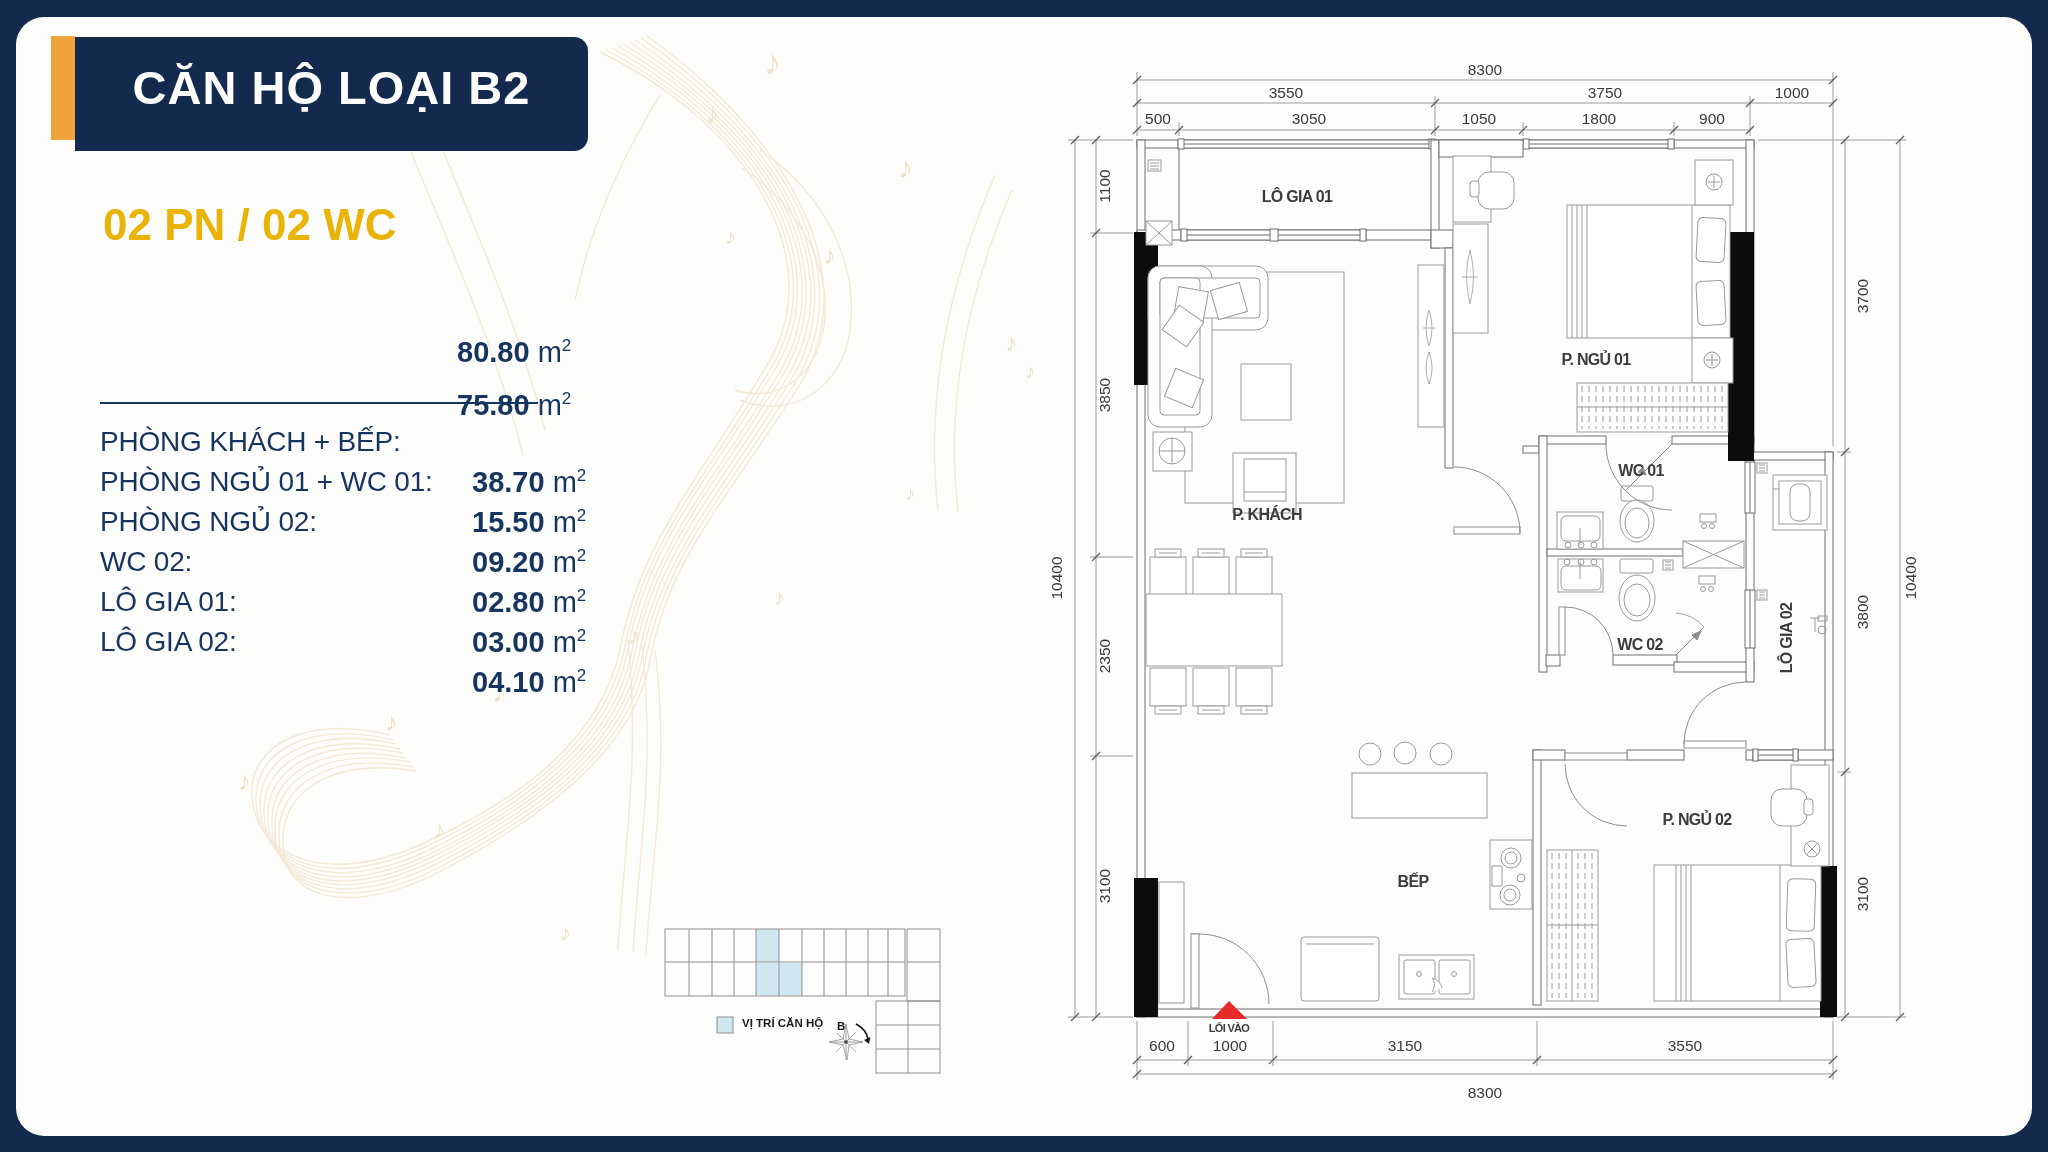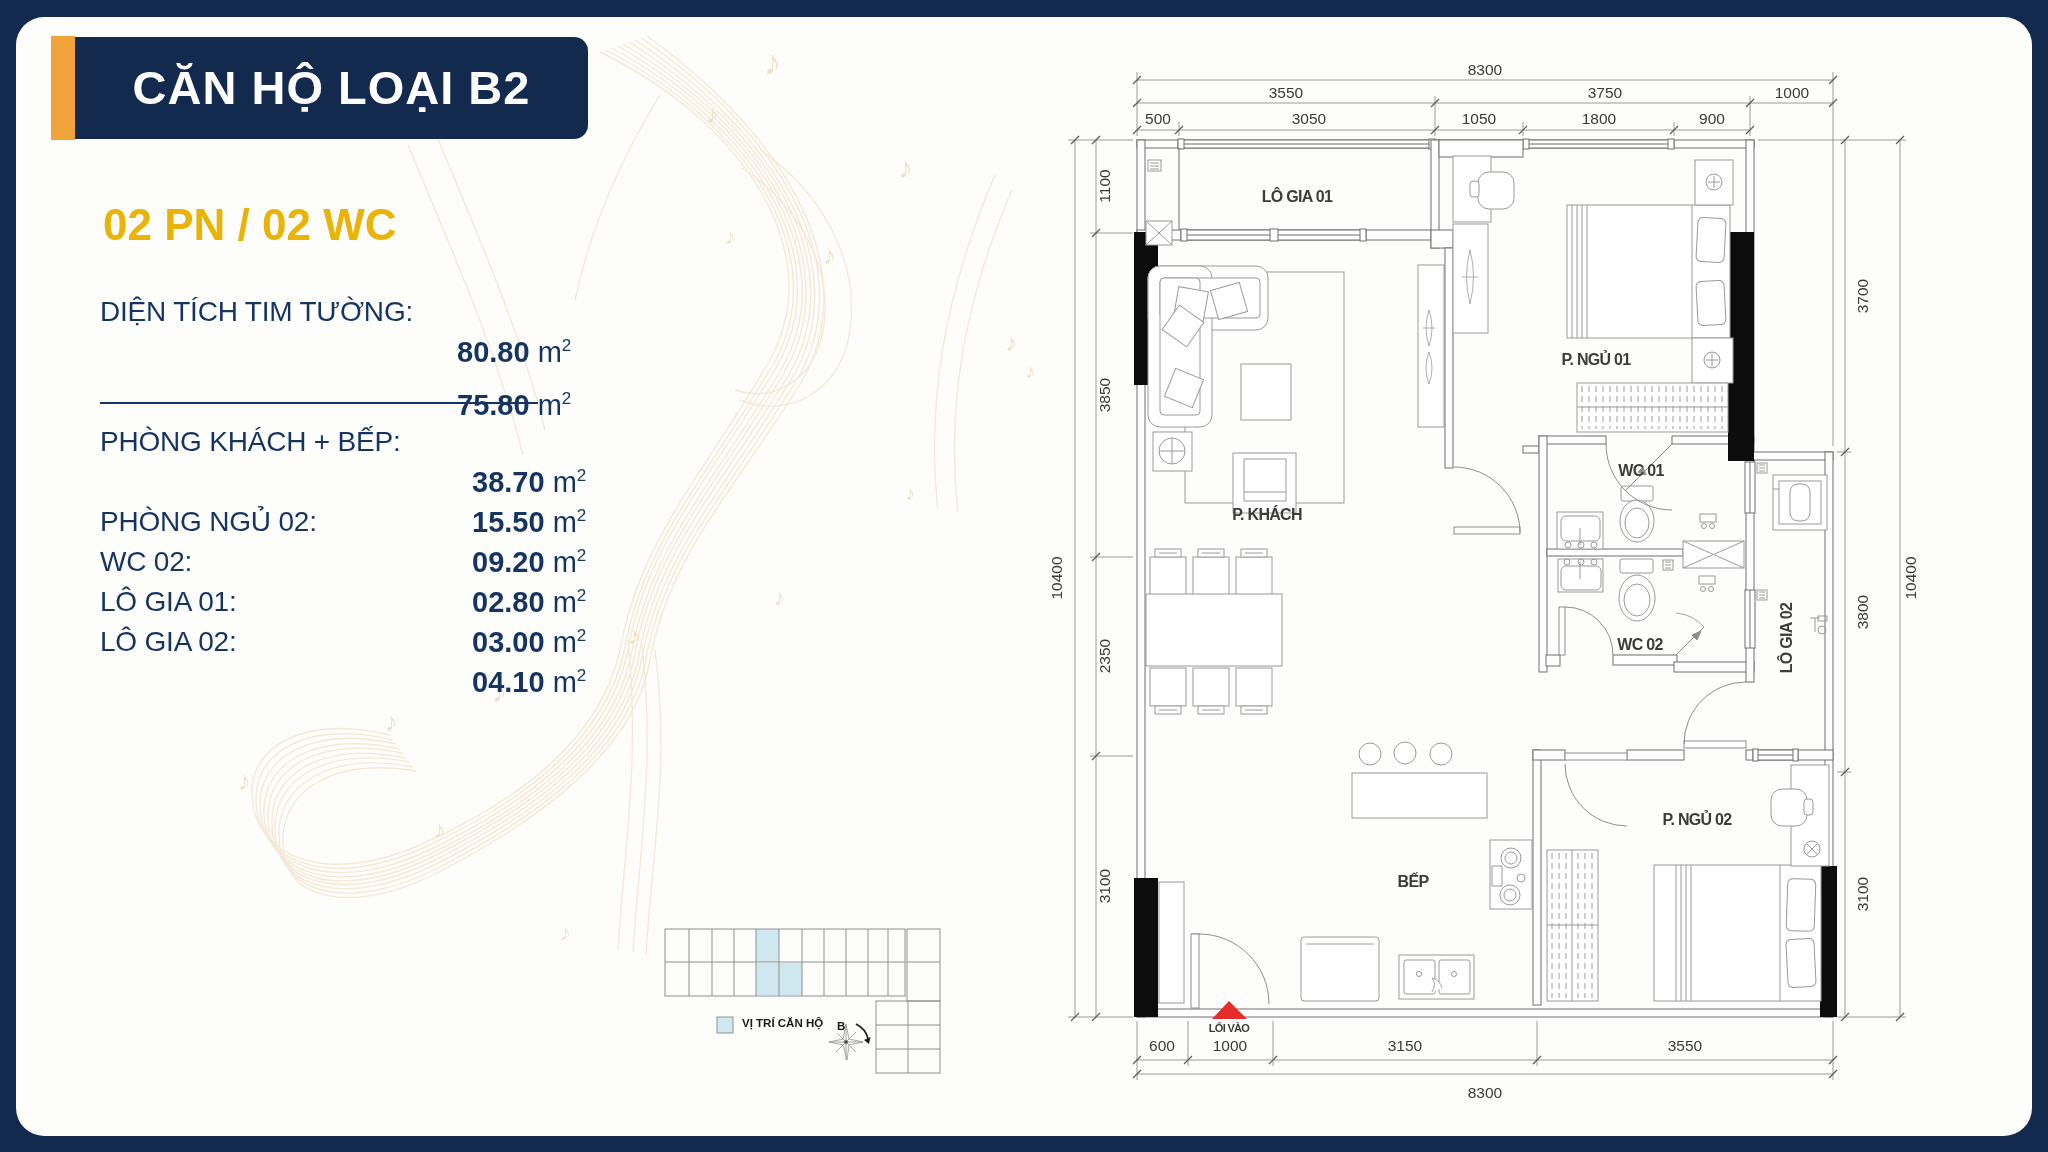--- a/index.html
+++ b/index.html
@@ -1,19 +1,19 @@
 <!DOCTYPE html>
 <html><head>
 <meta charset="utf-8">
 <style>
   html,body{margin:0;padding:0;}
   body{width:2048px;height:1152px;background:#14294e;position:relative;overflow:hidden;
        font-family:"Liberation Sans", sans-serif;}
   #card{position:absolute;left:16px;top:17px;width:2016px;height:1119px;background:#fdfdfc;border-radius:28px;}
-  #badge{position:absolute;left:75px;top:37px;width:513px;height:102px;background:#14294e;border-radius:0 14px 14px 0;}
+  #badge{position:absolute;left:75px;top:37px;width:513px;height:114px;background:#14294e;border-radius:0 14px 14px 0;}
   #badgebar{position:absolute;left:51px;top:36px;width:24px;height:104px;background:#f2a23b;}
   #badge span{display:block;text-align:center;color:#ffffff;font-weight:bold;font-size:47px;line-height:102px;letter-spacing:1px;}
   #sub{position:absolute;left:103px;top:200px;color:#eab308;font-weight:bold;font-size:44px;letter-spacing:0px;}
   .row{position:absolute;left:100px;width:500px;color:#15345f;}
   .row .lb{font-size:28px;letter-spacing:-0.2px;}
   .row .val{position:absolute;font-weight:bold;font-size:29px;top:0px;margin-top:40px;}
   .row .m2{font-weight:normal;}
   sup{font-size:17px;}
 </style>
 </head>
@@ -65,29 +65,29 @@
 <div id="badgebar"></div>
 
 <div id="badge">
     <span>CĂN HỘ LOẠI B2</span>
   </div>
 
 <div id="sub">02 PN / 02 WC</div>
 
 <div id="rows">
 
-  <div class="row" style="top:296px"><span class="lb">DIỆN TÍCH TIM TƯỜNG:</span><span class="val" style="left:357px">80.80 <span class="m2">m<sup>2</sup></span></span></div>
+  <div class="row" style="top:296px"><span class="val" style="left:357px">80.80 <span class="m2">m<sup>2</sup></span></span></div>
 
   <div class="row" style="top:349px"><span class="val" style="left:357px">75.80 <span class="m2">m<sup>2</sup></span></span></div>
 
   <div style="position:absolute;left:100px;top:402px;width:438px;height:2px;background:#15345f"></div>
 
   <div class="row" style="top:426px"><span class="lb">PHÒNG KHÁCH + BẾP:</span><span class="val" style="left:372px">38.70 <span class="m2">m<sup>2</sup></span></span></div>
 
-  <div class="row" style="top:466px"><span class="val" style="left:372px">15.50 <span class="m2">m<sup>2</sup></span></span></div>
+  <div class="row" style="top:466px"><span class="lb">PHÒNG NGỦ 01 + WC 01:</span><span class="val" style="left:372px">15.50 <span class="m2">m<sup>2</sup></span></span></div>
 
   <div class="row" style="top:506px"><span class="lb">PHÒNG NGỦ 02:</span><span class="val" style="left:372px">09.20 <span class="m2">m<sup>2</sup></span></span></div>
 
   <div class="row" style="top:546px"><span class="lb">WC 02:</span><span class="val" style="left:372px">02.80 <span class="m2">m<sup>2</sup></span></span></div>
 
   <div class="row" style="top:586px"><span class="lb">LÔ GIA 01:</span><span class="val" style="left:372px">03.00 <span class="m2">m<sup>2</sup></span></span></div>
 
   <div class="row" style="top:626px"><span class="lb">LÔ GIA 02:</span><span class="val" style="left:372px">04.10 <span class="m2">m<sup>2</sup></span></span></div>
 </div>
 

